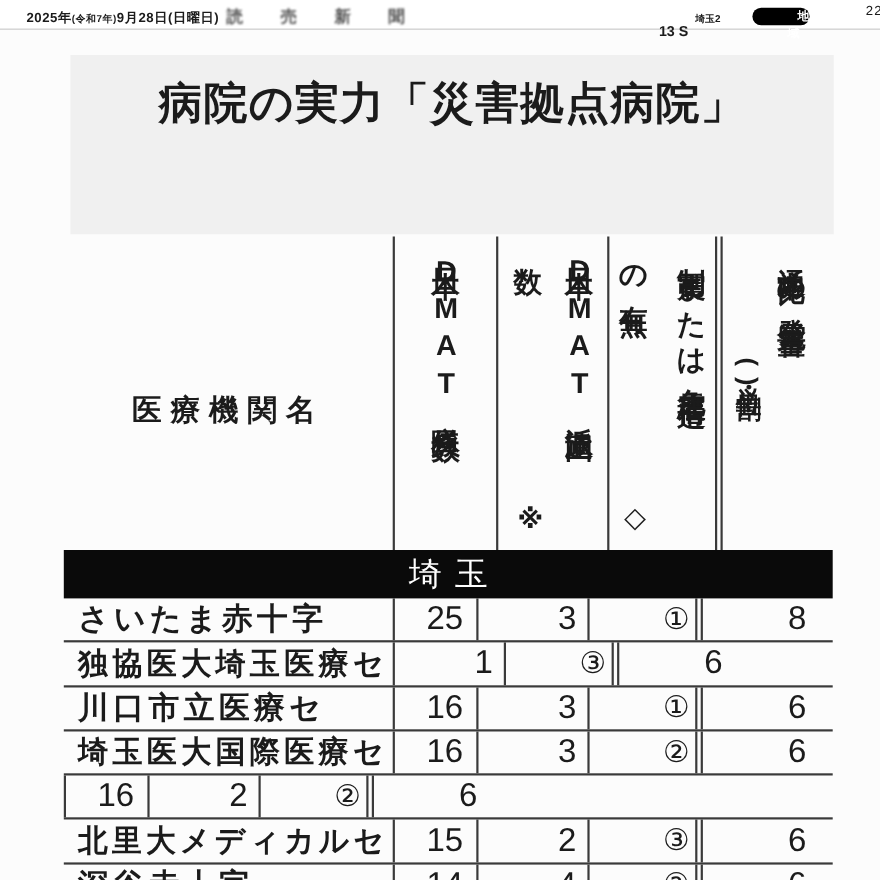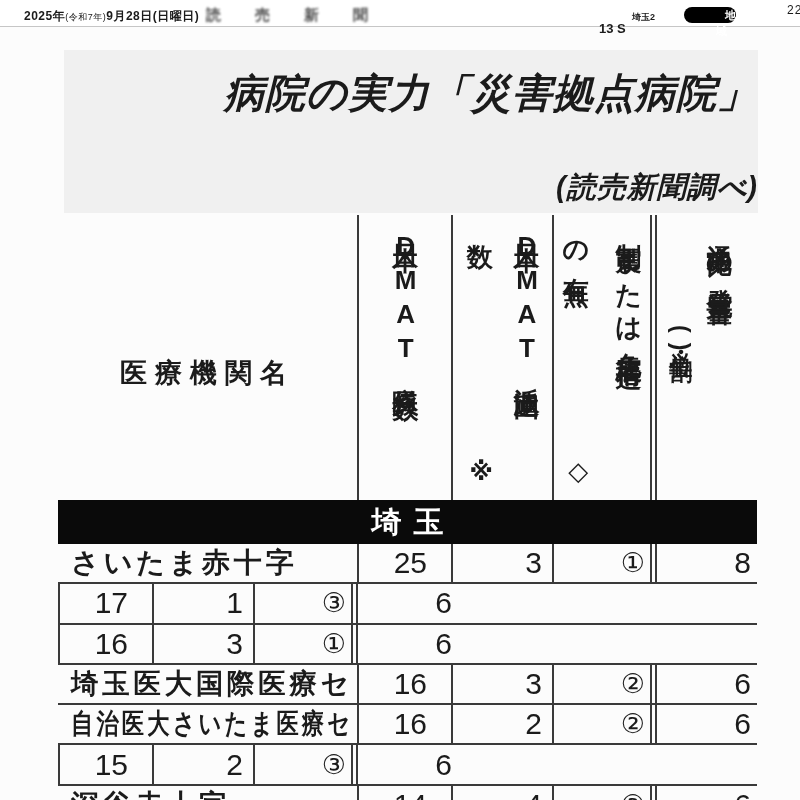--- a/index.html
+++ b/index.html
@@ -8,30 +8,30 @@
   }
   *{ box-sizing:border-box; margin:0; padding:0; }
   html,body{ width:800px; height:800px; overflow:hidden; }
   body{
     position:relative; background:#fcfcfc; color:var(--ink);
     font-family:"Liberation Sans","DejaVu Sans",sans-serif;
   }
   
   .page-header{ position:absolute; top:0; left:0; width:800px; height:27px; border-bottom:1px solid #c6c6c6; background:#fff; }
   .ph-date{ position:absolute; left:24px; top:8px; font-size:12px; font-weight:700; letter-spacing:.5px; white-space:nowrap; }
-  .ph-date .era{ font-size:9px; font-weight:400; }
+  .ph-date .era{ font-size:9px; font-weight:700; }
   .ph-masthead{ position:absolute; left:206px; top:6px; font-size:15px; font-weight:700; letter-spacing:34px; color:#2a2a2a; filter:blur(1px); opacity:.8; white-space:nowrap; }
   .ph-edition{ position:absolute; left:599px; top:21px; font-size:13px; font-weight:700; white-space:nowrap; }
   .ph-edition-area{ position:absolute; left:632px; top:11px; font-size:9px; font-weight:600; white-space:nowrap; }
   .ph-badge{ position:absolute; left:684px; top:7px; width:52px; height:16px; background:var(--badge-bg); color:var(--badge-text);
              border-radius:9px; font-size:11px; font-weight:700; letter-spacing:9px; text-align:center; line-height:16px; text-indent:9px;padding-left:32px; }
   .ph-page{ position:absolute; left:787px; top:3px; font-size:12px; font-weight:400; letter-spacing:1px; }
   
   .article{ position:absolute; left:64px; top:50px; width:694px; height:163px; background:var(--title-bg); }
-  .article .line{ position:absolute; left:0; width:100%; text-align:right; white-space:nowrap;font-style:italic; }
+  .article .line{ position:absolute; left:0; width:100%; text-align:center; white-space:nowrap; }
   .a-title{ top:16px; font-size:40px; font-weight:700; letter-spacing:1px; }
   .a-subtitle{ top:80px; font-size:30px; font-weight:700; letter-spacing:1px; }
   .a-source{ top:118px; font-size:29px; font-weight:700; letter-spacing:1px; }
   
   .hosp-table{ position:absolute; left:58px; top:215px; width:699px; }
   .thead{ position:relative; height:285px; display:flex; }
   .th{ position:relative; height:100%; }
   .th-c1{ width:299px; }
   .th-c2{ width:94px;  border-left:2px solid var(--border); }
   .th-c3{ width:101px; border-left:2px solid var(--border); }
@@ -42,46 +42,45 @@
   .v-mixed{ text-orientation:mixed; }
   .vmain{ position:absolute; top:8px; }
   .th-c2 .vmain{ left:50%; transform:translateX(-50%); }
   .th-c3 .vmain{ right:12px; } .th-c4 .vmain{ right:8px; } .th-c5 .vmain{ right:24px; }
   .vsub-top{ position:absolute; top:8px; left:13px; }
   .vsub-bottom{ position:absolute; bottom:10px; left:16px; font-size:24px; }
   .th-c4 .vsub-top{ left:8px; } .th-c4 .vsub-bottom{ left:10px; font-size:26px; }
   .vsub-mid{ position:absolute; top:110px; left:12px; font-size:23px; letter-spacing:2px; }
   
   .band{ height:44px; background:var(--band-bg); color:var(--band-text); display:flex; align-items:center; justify-content:center;
-         font-size:30px; font-weight:700; letter-spacing:12px; text-indent:12px; }
+         font-size:30px; font-weight:400; letter-spacing:12px; text-indent:12px; }
   
   .row{ display:flex; height:40.3px; border-bottom:2px solid var(--border); }
   .cell{ height:100%; display:flex; align-items:center; font-size:30px; font-weight:500; }
   .cell-name{ width:299px; padding-left:13px; font-weight:600;align-items:flex-end; }
   .cell-name .fit{ display:inline-block; white-space:nowrap; font-size:28px; letter-spacing:4px; transform-origin:left center; }
-  .cell-members { width:94px;  border-left:2px solid var(--border); justify-content:flex-end; padding-right:24px; }
+  .cell-members { width:76px;  border-left:2px solid var(--border); justify-content:flex-end; padding-right:12px; }
   .cell-dispatch{ width:101px; border-left:2px solid var(--border); justify-content:flex-end; padding-right:10px; }
   .cell-seismic { width:98px;  border-left:2px solid var(--border); justify-content:flex-end; padding-right:5px; font-size:27px; }
   .cell-power   { width:107px; border-left:7px double var(--border); justify-content:flex-end; padding-right:6px; }
 </style>
 </head>
 <body>
 
 <div class="page-header">
   <div class="ph-date"><span>2025年</span><span class="era">(令和7年)</span><span>9月28日(日曜日)</span></div>
   <div class="ph-masthead">読売新聞</div>
   <div class="ph-edition">13 S</div>
   <div class="ph-edition-area">埼玉2</div>
   <div class="ph-badge">地域</div>
   <div class="ph-page">22</div>
 </div>
 
 <div class="article">
   <div class="line a-title">病院の実力「災害拠点病院」</div>
-  <div class="line a-source">(読売新聞調べ)</div>
 </div>
 
 <div class="hosp-table">
   <div class="thead">
     <div class="th th-c1">
       <span class="th-name-label">医療機関名</span>
     </div>
     <div class="th th-c2">
       <span class="v vmain">日本DMAT隊員数</span>
     </div>
@@ -108,50 +107,55 @@
   <div class="row">
         <div class="cell cell-name">
           <span class="fit">さいたま赤十字</span>
         </div>
         <div class="cell cell-members">25</div>
         <div class="cell cell-dispatch">3</div>
         <div class="cell cell-seismic">①</div>
         <div class="cell cell-power">8</div>
       </div>
       <div class="row">
-        <div class="cell cell-members">17</div>
+        <div class="cell cell-name">
+          <span class="fit" style="transform: scaleX(0.975779);">独協医大埼玉医療セ</span>
+        </div>
         <div class="cell cell-dispatch">1</div>
         <div class="cell cell-seismic">③</div>
         <div class="cell cell-power">6</div>
       </div>
       <div class="row">
+        <div class="cell cell-name">
+          <span class="fit">川口市立医療セ</span>
+        </div>
         <div class="cell cell-members">16</div>
         <div class="cell cell-dispatch">3</div>
         <div class="cell cell-seismic">①</div>
         <div class="cell cell-power">6</div>
       </div>
       <div class="row">
         <div class="cell cell-name">
           <span class="fit" style="transform: scaleX(0.975779);">埼玉医大国際医療セ</span>
         </div>
         <div class="cell cell-members">16</div>
         <div class="cell cell-dispatch">3</div>
         <div class="cell cell-seismic">②</div>
         <div class="cell cell-power">6</div>
       </div>
       <div class="row">
-        <div class="cell cell-name">
-          <span class="fit" style="transform: scaleX(0.794366);">自治医大さいたま医療セ</span>
-        </div>
         <div class="cell cell-members">16</div>
         <div class="cell cell-dispatch">2</div>
         <div class="cell cell-seismic">②</div>
         <div class="cell cell-power">6</div>
       </div>
       <div class="row">
+        <div class="cell cell-name">
+          <span class="fit" style="transform: scaleX(0.965753);">北里大メディカルセ</span>
+        </div>
         <div class="cell cell-members">15</div>
         <div class="cell cell-dispatch">2</div>
         <div class="cell cell-seismic">③</div>
         <div class="cell cell-power">6</div>
       </div>
       <div class="row">
         <div class="cell cell-name">
           <span class="fit">深谷赤十字</span>
         </div>
         <div class="cell cell-members">14</div>

